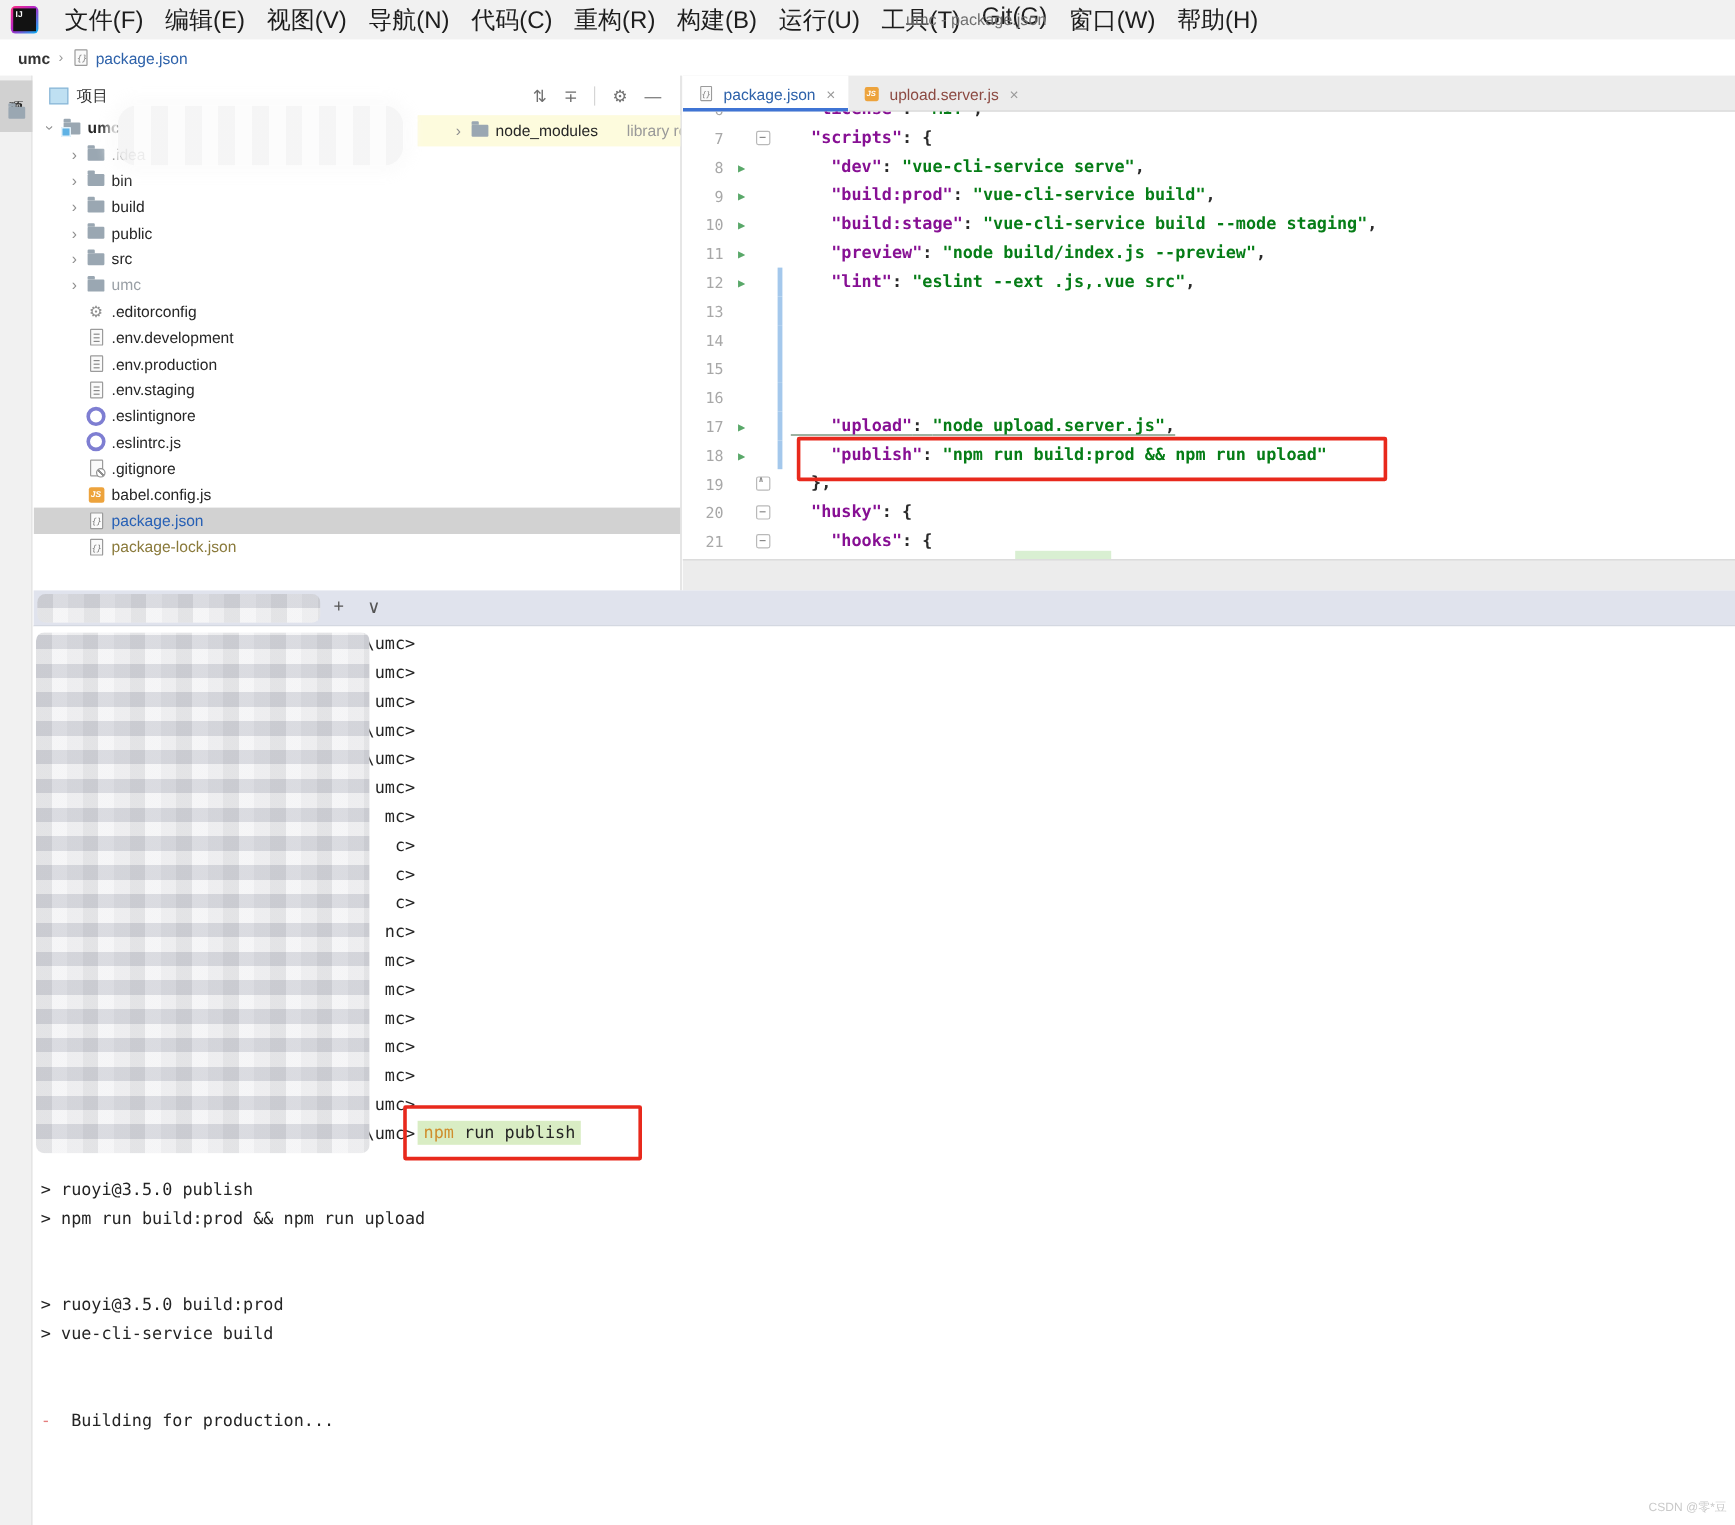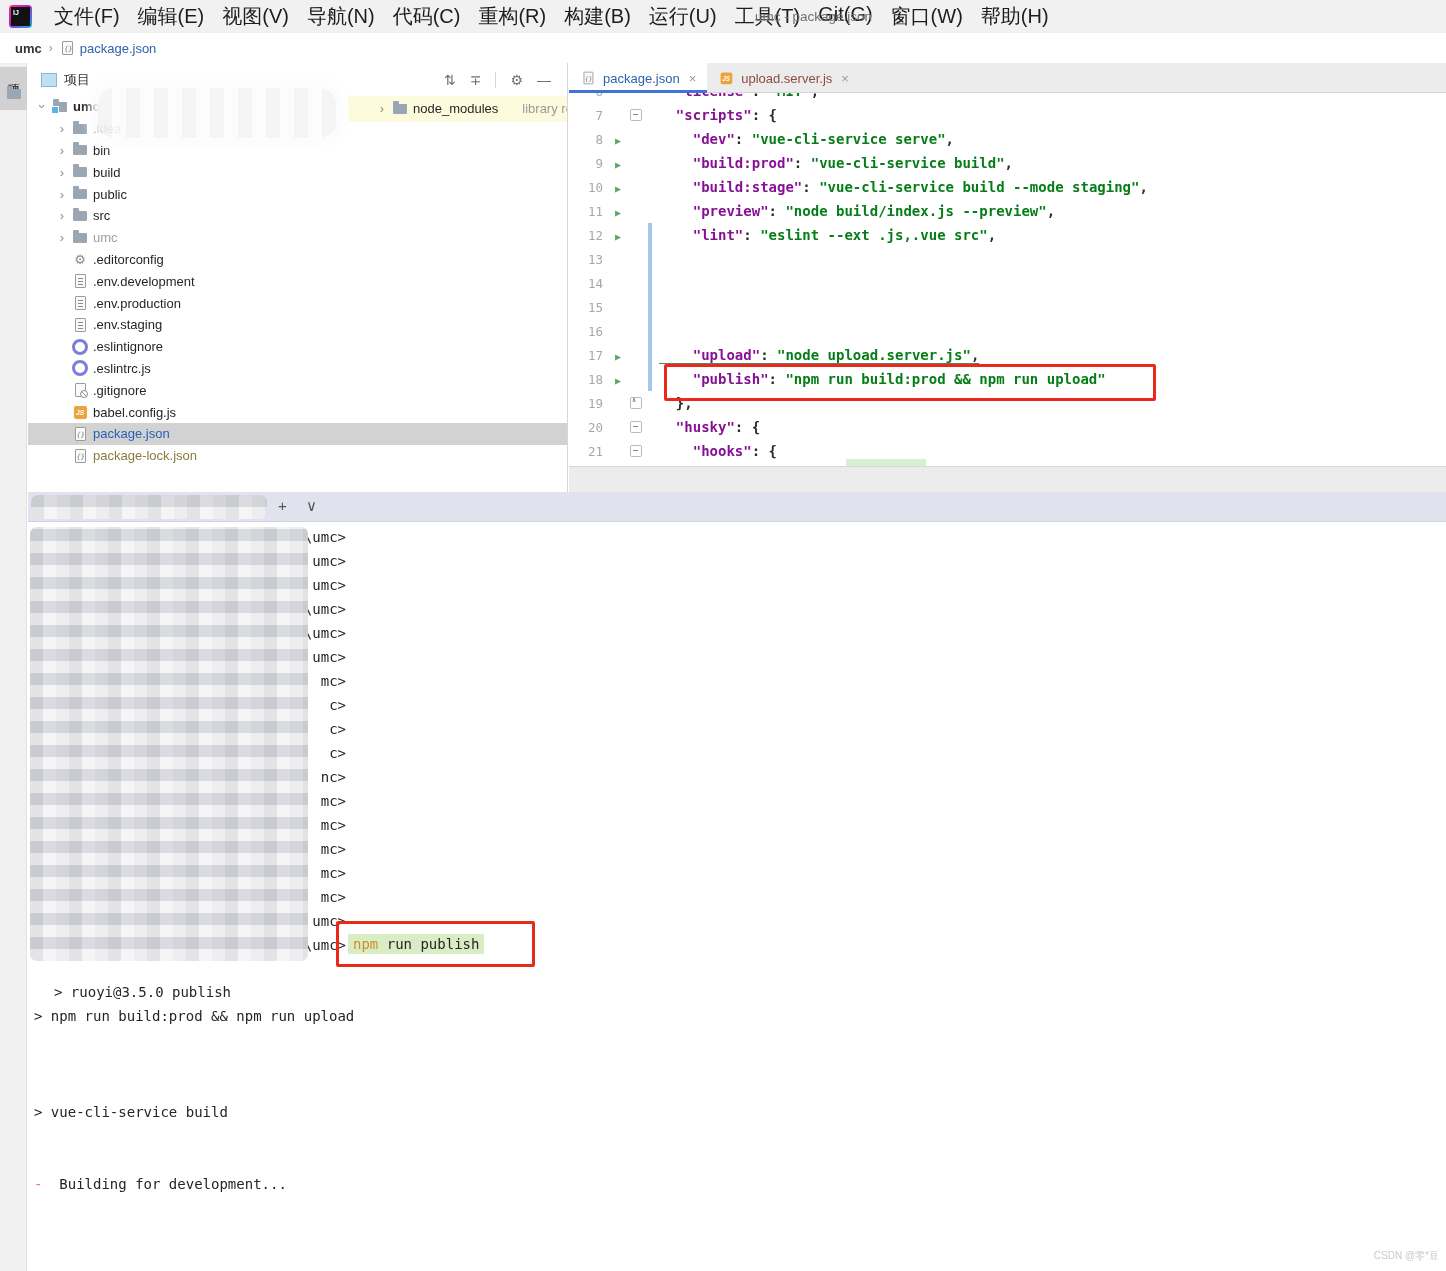--- a/index.html
+++ b/index.html
@@ -483,28 +483,29 @@
     <div class="tline" style="top: 364px;">
       <span class="tail">mc&gt;</span>
     </div>
     <div class="tline" style="top: 388px;">
       <span class="tail">umc&gt;</span>
     </div>
     <div class="tline" style="top: 412px;">
       <span class="tail">\umc&gt;</span>
       <span class="hl"><span class="npm">npm</span><span> run publish</span></span>
     </div>
-    <div class="oline" style="top: 459px; margin-left: 20px;">&gt; ruoyi@3.5.0 publish</div>
+    <div class="oline" style="top: 459px;">&gt; ruoyi@3.5.0 publish</div>
     <div class="oline" style="top: 483px;">&gt; npm run build:prod &amp;&amp; npm run upload</div>
     <div class="oline" style="top: 507px;"></div>
     <div class="oline" style="top: 531px;"></div>
+    <div class="oline" style="top: 555px;">&gt; ruoyi@3.5.0 build:prod</div>
     <div class="oline" style="top: 579px;">&gt; vue-cli-service build</div>
     <div class="oline" style="top: 603px;"></div>
     <div class="oline" style="top: 627px;"></div>
-    <div class="oline" style="top: 651px;"><span class="spin">-</span><span>  Building for development...</span></div>
+    <div class="oline" style="top: 651px;"><span class="spin">-</span><span>  Building for production...</span></div>
   </div>
 
 <div class="blob faint" style="position:absolute;left:98px;top:88px;width:238px;height:50px"></div>
 
 <div class="redbox" style="left:664px;top:364px;width:486px;height:31px"></div>
 <div class="redbox" style="left:336px;top:921px;width:193px;height:40px"></div>
 
 <div class="watermark">CSDN @零*豆</div>
 
 </body></html>

